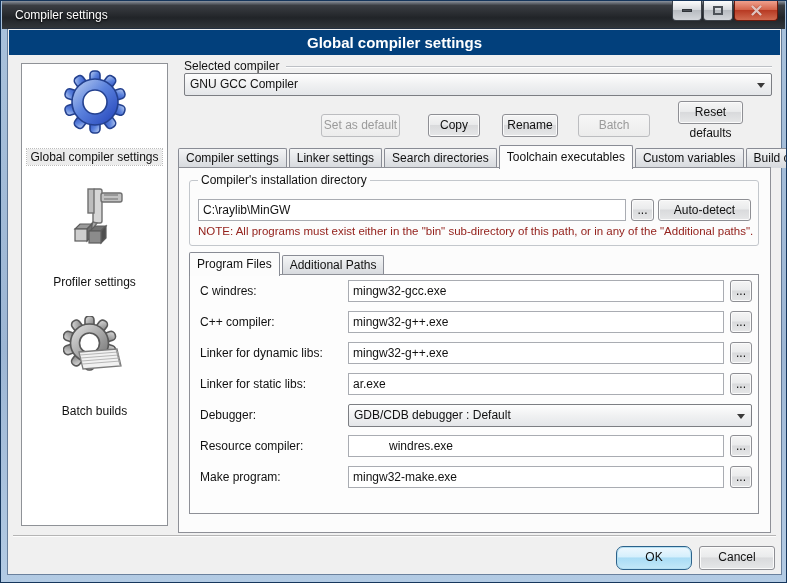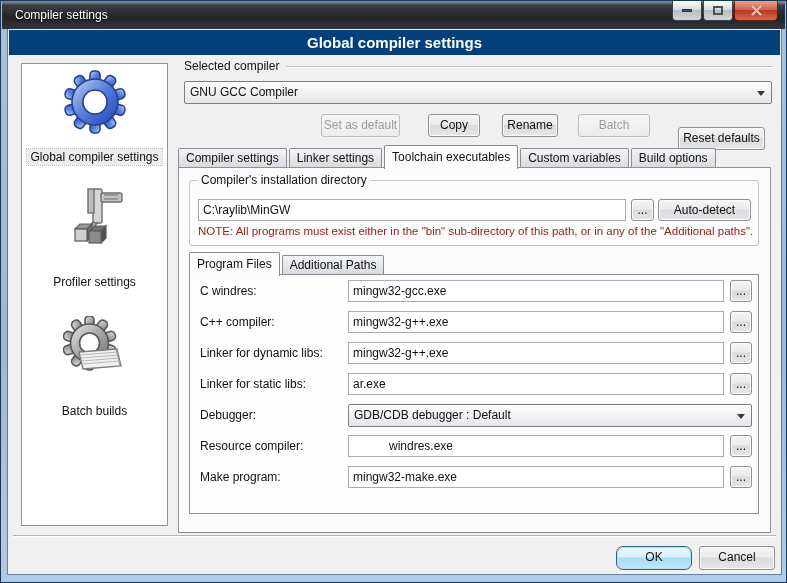--- a/index.html
+++ b/index.html
@@ -152,34 +152,35 @@
           <path d="M17,39 L55,36 M17.8,42 L55.8,39 M18.6,45 L56.6,42 M19.4,48 L57.4,45" stroke="#b7b7b7" fill="none"></path>
           <path d="M53,33.2 L57,49.6" stroke="#9a9a9a" fill="none"></path>
         </g>
       </svg>
       <div class="sb-label" style="top:340px"><span>Batch builds</span></div>
     </div>
 
     <span class="label" style="left:176px;top:30px">Selected compiler</span>
     <div class="hline" style="left:278px;top:37px;width:486px"></div>
 
-    <div class="combo" style="left:176px;top:52px;width:588px">
+    <div class="combo" style="left:176px;top:44px;width:588px">
       <span class="val">GNU GCC Compiler</span>
       <span class="arrow-down"></span>
     </div>
 
     <div class="btn disabled" style="left:313px;top:85px;width:79px">Set as default</div>
     <div class="btn" style="left:420px;top:85px;width:52px">Copy</div>
     <div class="btn" style="left:494px;top:85px;width:56px">Rename</div>
     <div class="btn disabled" style="left:570px;top:85px;width:72px">Batch</div>
-    <div class="btn" style="left:670px;top:98px;width:87px">Reset defaults</div>
+    <div class="btn" style="left:670px;top:72px;width:65px">Reset defaults</div>
 
     <div class="tabs" style="left:170px;top:115px;width:594px;height:24px">
       <div class="tab">Compiler settings</div>
       <div class="tab">Linker settings</div>
+      <div class="tab">Search directories</div>
       <div class="tab active">Toolchain executables</div>
       <div class="tab">Custom variables</div>
       <div class="tab">Build options</div>
 
     </div>
 
     <div class="panel" style="left:170px;top:138px;width:593px;height:366px">
 
       <div class="groupbox" style="left:10px;top:12px;width:570px;height:66px">
         <span class="grouplabel">Compiler's installation directory</span>

